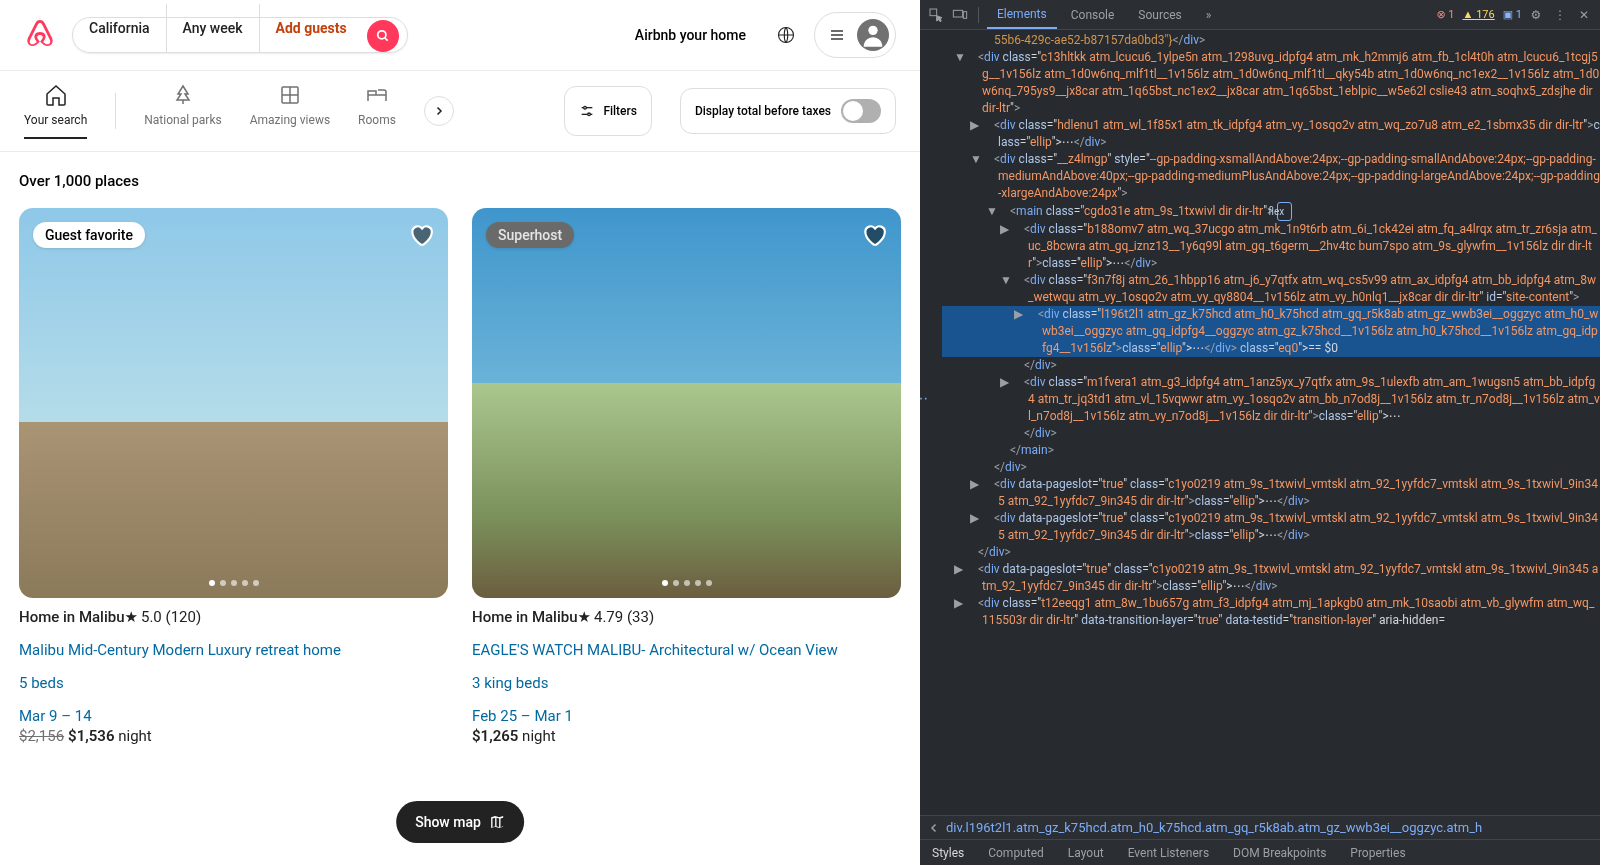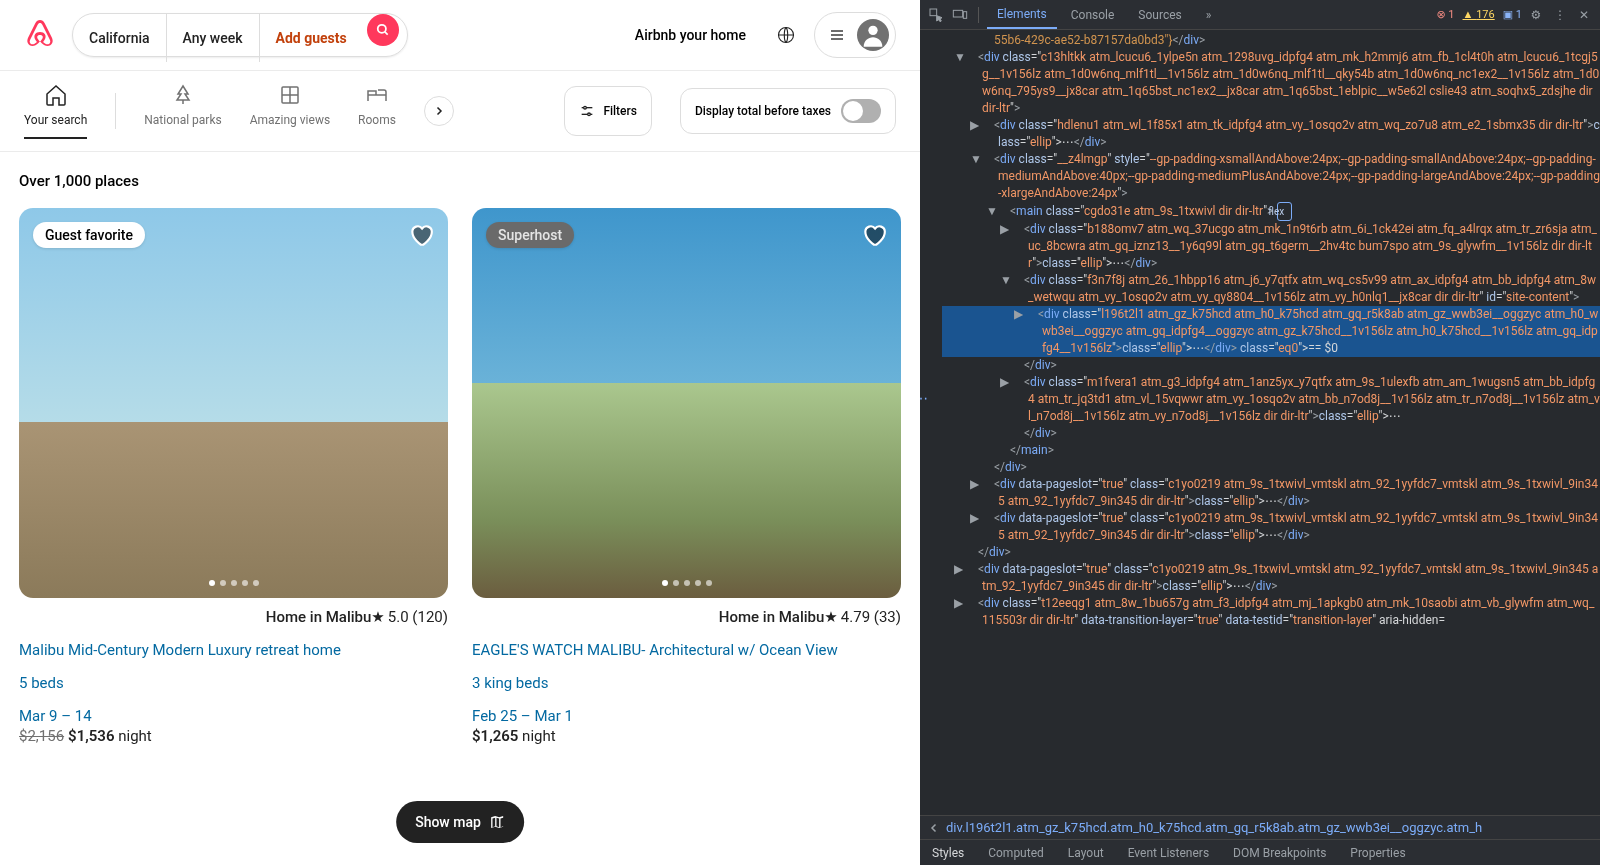--- a/index.html
+++ b/index.html
@@ -3,21 +3,21 @@
 <meta charset="utf-8">
 <style>
 * { margin: 0; padding: 0; box-sizing: border-box; font-family: -apple-system, BlinkMacSystemFont, "Segoe UI", Roboto, sans-serif; }
 body { display: flex; width: 1600px; height: 865px; overflow: hidden; background: #fff; }
 .airbnb-pane { width: 920px; height: 100%; overflow: hidden; position: relative; background: #fff; }
 .devtools-pane { flex: 1; height: 100%; background: #272a2e; color: #d5d7d9; font-family: Menlo, Consolas, monospace; font-size: 12px; display: flex; flex-direction: column; border-radius: 20px; }
 
 
 .abb-header { display: flex; align-items: center; padding: 12px 24px; gap: 16px; border-bottom: 1px solid #ebebeb; }
 .abb-logo { color: #ff385c; width: 32px; height: 32px; flex-shrink: 0; }
-.search-pill { display: flex; align-items: flex-start; border: 1px solid #ddd; border-radius: 40px; box-shadow: 0 1px 2px rgba(0,0,0,0.08); height: 44px; }
+.search-pill { display: flex; align-items: flex-end; border: 1px solid #ddd; border-radius: 40px; box-shadow: 0 1px 2px rgba(0,0,0,0.08); height: 36px; }
 .search-seg { padding: 0 16px; font-size: 14px; font-weight: 500; color: #222; border-right: 1px solid #ddd; line-height: 48px; }
 .search-seg.guests { color: #c2410c; border-right: none; font-weight: bold; }
 .search-btn { width: 32px; height: 32px; border-radius: 50%; background: #ff385c; display: flex; align-items: center; justify-content: center; margin: 0 8px 0 4px; }
 .hdr-right { margin-left: auto; display: flex; align-items: center; gap: 8px; }
 .hdr-link { font-size: 14px; font-weight: 500; padding: 12px; border-radius: 22px; }
 .hdr-icon-btn { width: 40px; height: 40px; border-radius: 50%; display: flex; align-items: center; justify-content: center; }
 .profile-pill { display: flex; align-items: center; gap: 12px; border: 1px solid #ddd; border-radius: 40px; padding: 6px 6px 6px 14px; }
 .avatar { width: 32px; height: 32px; border-radius: 50%; background: #717171; display: flex; align-items: center; justify-content: center; }
 
 
@@ -38,21 +38,21 @@
 .card-img { position: relative; width: 100%; height: 390px; border-radius: 14px; overflow: hidden; }
 .img-sky { background: linear-gradient(#8ec8e8 0%, #b5dce8 55%, #a99474 55%, #8b7a5a 100%); }
 .img-ocean { background: linear-gradient(#3f96cc 0%, #6ab2d8 45%, #aac78e 45%, #7a8f5a 80%, #6b5d3f 100%); }
 .badge { position: absolute; top: 14px; left: 14px; background: #fff; border-radius: 16px; padding: 5px 12px; font-size: 14px; font-weight: 500; box-shadow: 0 1px 3px rgba(0,0,0,0.12); }
 .badge.dark { background: #6a6a6a; color: #e5e5e5; }
 .heart { position: absolute; top: 14px; right: 14px; }
 .dots { position: absolute; bottom: 12px; left: 50%; transform: translateX(-50%); display: flex; gap: 5px; }
 .dot { width: 6px; height: 6px; border-radius: 50%; background: rgba(255,255,255,0.6); }
 .dot.on { background: #fff; }
 .card-meta { padding-top: 10px; font-size: 15px; color: #222; }
-.meta-row { display: flex; justify-content: flex-end; }
+.meta-row { display: flex; justify-content: flex-start; }
 .meta-title { font-weight: 500; }
 .meta-rating { display: flex; align-items: center; gap: 3px; font-size: 15px; }
 .meta-sub { color: #0369a1; margin-top: 15px; }
 .meta-price { margin-top: 2px; }
 .strike { text-decoration: line-through; color: #717171; margin-right: 4px; }
 .bold { font-weight: 600; }
 .map-btn { position: absolute; bottom: 22px; left: 50%; transform: translateX(-50%); background: #222; color: #fff; padding: 13px 19px; border-radius: 24px; font-size: 14px; font-weight: 500; display: flex; align-items: center; gap: 8px; }
 
 
 .dt-top { display: flex; align-items: center; background: #2b2e33; border-bottom: 1px solid #444; height: 30px; padding: 0 6px; gap: 4px; }

